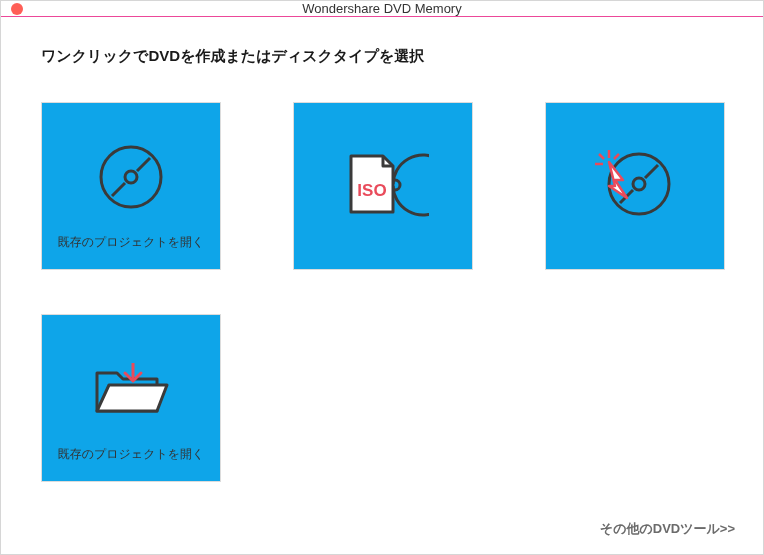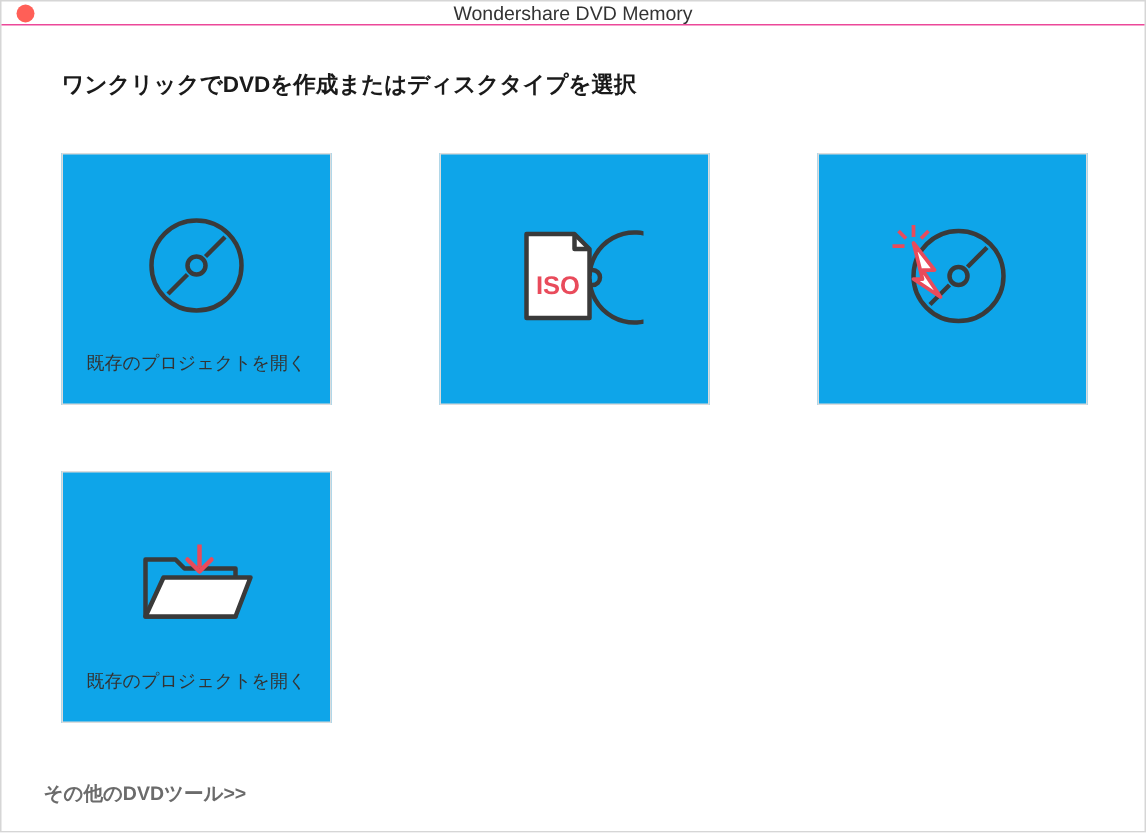--- a/index.html
+++ b/index.html
@@ -76,21 +76,21 @@
   justify-content: center;
 }
 .card-label {
   font-size: 12px;
   color: #333;
   text-align: center;
   line-height: 1.3;
 }
 .footer {
   padding: 12px 28px 16px 0;
-  text-align: left;
+  text-align: right;
   margin-left: 28px;
 }
 .more-link {
   font-size: 13px;
   font-weight: 700;
   color: #6b6b6b;
   cursor: pointer;
 }
 svg { display: block; }
 </style>

